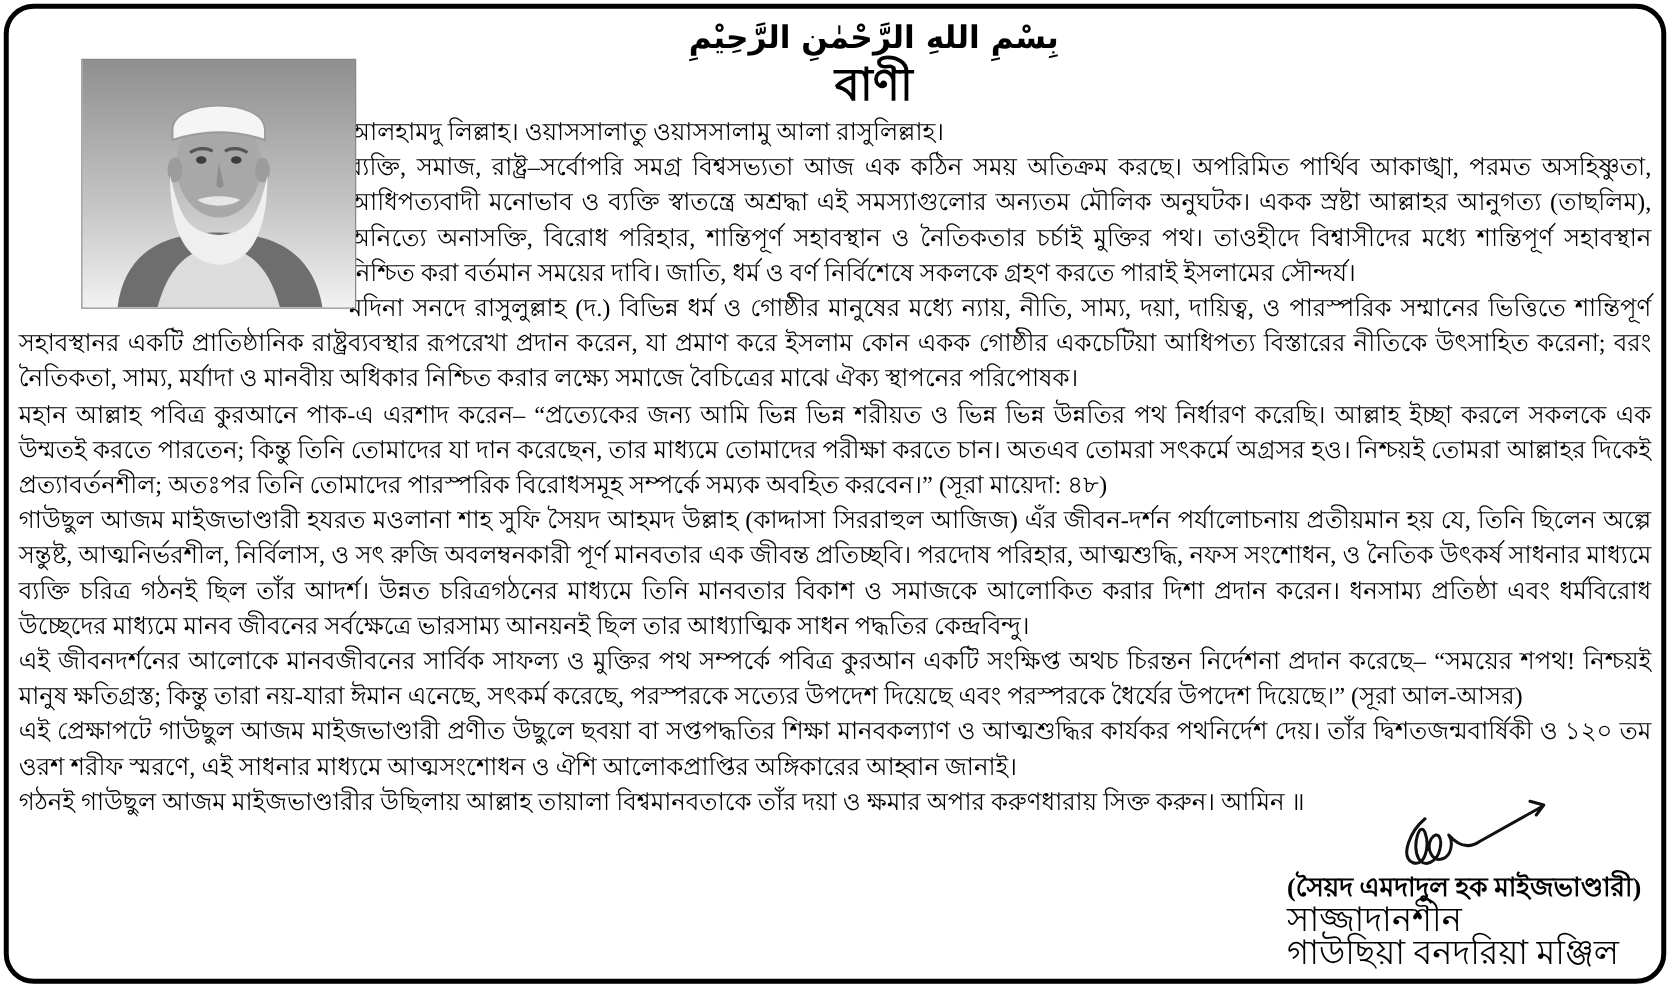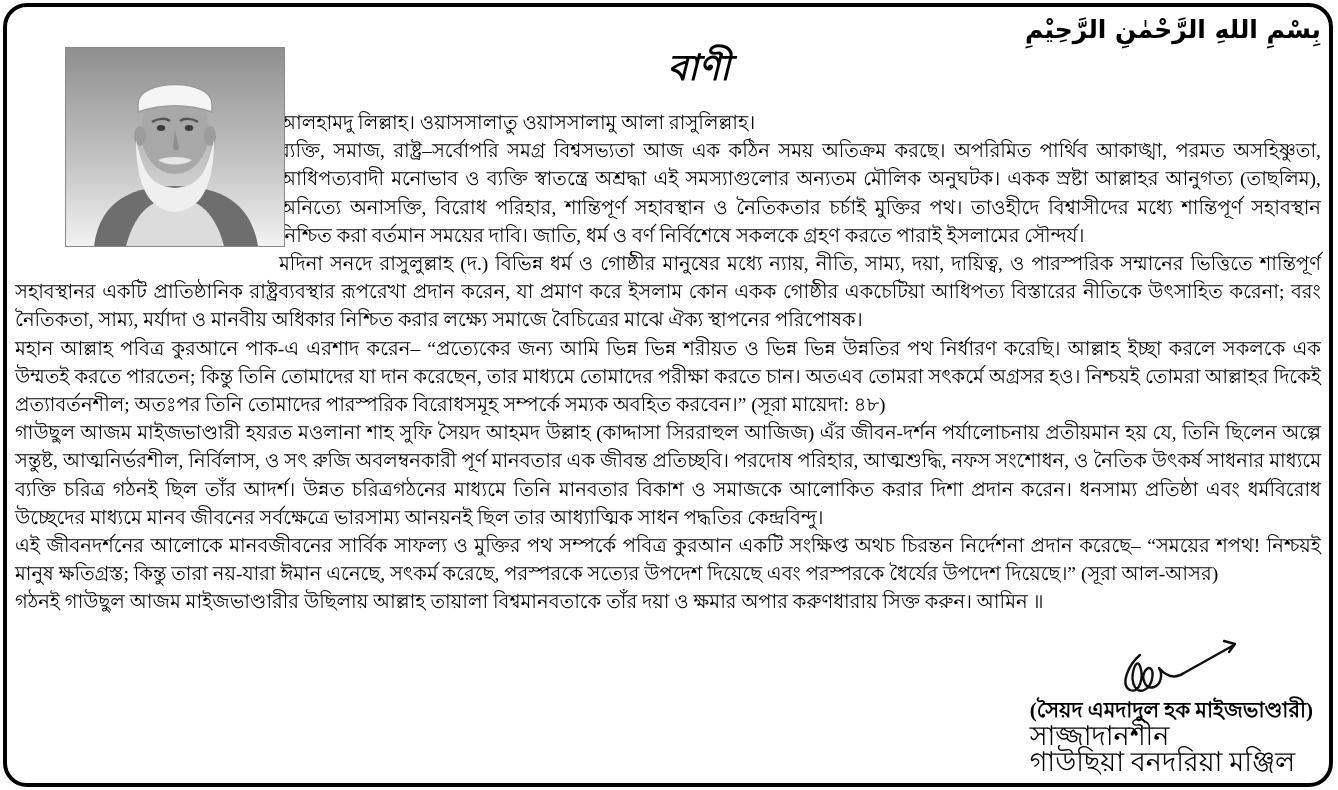--- a/index.html
+++ b/index.html
@@ -1,19 +1,19 @@
 <!DOCTYPE html>
 <html lang="bn"><head>
 <meta charset="utf-8">
 <style>
   html,body{margin:0;padding:0;background:#ffffff;}
   body{width:1338px;height:790px;position:relative;font-family:"Liberation Serif","DejaVu Serif",serif;color:#000;}
   .frame{position:absolute;left:3px;top:3px;right:5px;bottom:3px;border:4px solid #000;border-radius:24px;padding:2px 8px 0 8px;box-sizing:border-box;overflow:hidden;}
-  .bismillah{text-align:right;padding-left:62px;font-size:25px;font-weight:bold;line-height:30px;margin-top:6px;direction:rtl;font-family:"DejaVu Sans",sans-serif;}
-  .doc-title{text-align:center;padding-left:62px;font-size:36px;font-weight:bold;line-height:42px;margin:2px 0 20px 0;font-style:italic;}
+  .bismillah{text-align:center;padding-left:62px;font-size:25px;font-weight:bold;line-height:30px;margin-top:6px;direction:rtl;font-family:"DejaVu Sans",sans-serif;}
+  .doc-title{text-align:center;padding-left:62px;font-size:36px;font-weight:bold;line-height:42px;margin:2px 0 4px 0;}
   .photo-wrap{position:absolute;left:58px;top:40px;width:218px;height:198px;background:linear-gradient(180deg,#9a9a9a 0%,#c9c9c9 55%,#efefef 100%);border:1px solid #888;overflow:hidden;}
   .photo-wrap svg{display:block;width:100%;height:100%;}
   .content{font-size:19.5px;line-height:28.2px;text-align:justify;}
   .content p{margin:0;}
   .float-spacer{float:left;width:264px;height:142px;}
   .signature-block{position:absolute;right:16px;bottom:8px;text-align:left;line-height:26px;}
   .signature-scribble{display:block;margin:0 auto -4px auto;width:150px;height:66px;}
   .sig-name{font-size:21px;font-weight:bold;}
   .sig-line{font-size:27px;}
 </style>
@@ -61,20 +61,21 @@
   <div class="doc-title">বাণী</div>
 
   <div class="content">
     <div class="float-spacer"></div>
     <p>আলহামদু লিল্লাহ। ওয়াসসালাতু ওয়াসসালামু আলা রাসুলিল্লাহ।</p>
     <p>ব্যক্তি, সমাজ, রাষ্ট্র–সর্বোপরি সমগ্র বিশ্বসভ্যতা আজ এক কঠিন সময় অতিক্রম করছে। অপরিমিত পার্থিব আকাঙ্খা, পরমত অসহিষ্ণুতা, আধিপত্যবাদী মনোভাব ও ব্যক্তি স্বাতন্ত্রে অশ্রদ্ধা এই সমস্যাগুলোর অন্যতম মৌলিক অনুঘটক। একক স্রষ্টা আল্লাহর আনুগত্য (তাছলিম), অনিত্যে অনাসক্তি, বিরোধ পরিহার, শান্তিপূর্ণ সহাবস্থান ও নৈতিকতার চর্চাই মুক্তির পথ। তাওহীদে বিশ্বাসীদের মধ্যে শান্তিপূর্ণ সহাবস্থান নিশ্চিত করা বর্তমান সময়ের দাবি। জাতি, ধর্ম ও বর্ণ নির্বিশেষে সকলকে গ্রহণ করতে পারাই ইসলামের সৌন্দর্য।</p>
     <p>মদিনা সনদে রাসুলুল্লাহ (দ.) বিভিন্ন ধর্ম ও গোষ্ঠীর মানুষের মধ্যে ন্যায়, নীতি, সাম্য, দয়া, দায়িত্ব, ও পারস্পরিক সম্মানের ভিত্তিতে শান্তিপূর্ণ সহাবস্থানর একটি প্রাতিষ্ঠানিক রাষ্ট্রব্যবস্থার রূপরেখা প্রদান করেন, যা প্রমাণ করে ইসলাম কোন একক গোষ্ঠীর একচেটিয়া আধিপত্য বিস্তারের নীতিকে উৎসাহিত করেনা; বরং নৈতিকতা, সাম্য, মর্যাদা ও মানবীয় অধিকার নিশ্চিত করার লক্ষ্যে সমাজে বৈচিত্রের মাঝে ঐক্য স্থাপনের পরিপোষক।</p>
     <p>মহান আল্লাহ পবিত্র কুরআনে পাক-এ এরশাদ করেন– “প্রত্যেকের জন্য আমি ভিন্ন ভিন্ন শরীয়ত ও ভিন্ন ভিন্ন উন্নতির পথ নির্ধারণ করেছি। আল্লাহ ইচ্ছা করলে সকলকে এক উম্মতই করতে পারতেন; কিন্তু তিনি তোমাদের যা দান করেছেন, তার মাধ্যমে তোমাদের পরীক্ষা করতে চান। অতএব তোমরা সৎকর্মে অগ্রসর হও। নিশ্চয়ই তোমরা আল্লাহর দিকেই প্রত্যাবর্তনশীল; অতঃপর তিনি তোমাদের পারস্পরিক বিরোধসমূহ সম্পর্কে সম্যক অবহিত করবেন।” (সূরা মায়েদা: ৪৮)</p>
     <p>গাউছুল আজম মাইজভাণ্ডারী হযরত মওলানা শাহ সুফি সৈয়দ আহমদ উল্লাহ (কাদ্দাসা সিররাহুল আজিজ) এঁর জীবন-দর্শন পর্যালোচনায় প্রতীয়মান হয় যে, তিনি ছিলেন অল্পে সন্তুষ্ট, আত্মনির্ভরশীল, নির্বিলাস, ও সৎ রুজি অবলম্বনকারী পূর্ণ মানবতার এক জীবন্ত প্রতিচ্ছবি। পরদোষ পরিহার, আত্মশুদ্ধি, নফস সংশোধন, ও নৈতিক উৎকর্ষ সাধনার মাধ্যমে ব্যক্তি চরিত্র গঠনই ছিল তাঁর আদর্শ। উন্নত চরিত্রগঠনের মাধ্যমে তিনি মানবতার বিকাশ ও সমাজকে আলোকিত করার দিশা প্রদান করেন। ধনসাম্য প্রতিষ্ঠা এবং ধর্মবিরোধ উচ্ছেদের মাধ্যমে মানব জীবনের সর্বক্ষেত্রে ভারসাম্য আনয়নই ছিল তার আধ্যাত্মিক সাধন পদ্ধতির কেন্দ্রবিন্দু।</p>
     <p>এই জীবনদর্শনের আলোকে মানবজীবনের সার্বিক সাফল্য ও মুক্তির পথ সম্পর্কে পবিত্র কুরআন একটি সংক্ষিপ্ত অথচ চিরন্তন নির্দেশনা প্রদান করেছে– “সময়ের শপথ! নিশ্চয়ই মানুষ ক্ষতিগ্রস্ত; কিন্তু তারা নয়-যারা ঈমান এনেছে, সৎকর্ম করেছে, পরস্পরকে সত্যের উপদেশ দিয়েছে এবং পরস্পরকে ধৈর্যের উপদেশ দিয়েছে।” (সূরা আল-আসর)</p>
+    <p>এই প্রেক্ষাপটে গাউছুল আজম মাইজভাণ্ডারী প্রণীত উছুলে ছবয়া বা সপ্তপদ্ধতির শিক্ষা মানবকল্যাণ ও আত্মশুদ্ধির কার্যকর পথনির্দেশ দেয়। তাঁর দ্বিশতজন্মবার্ষিকী ও ১২০ তম ওরশ শরীফ স্মরণে, এই সাধনার মাধ্যমে আত্মসংশোধন ও ঐশি আলোকপ্রাপ্তির অঙ্গিকারের আহ্বান জানাই।</p>
     <p>গঠনই গাউছুল আজম মাইজভাণ্ডারীর উছিলায় আল্লাহ তায়ালা বিশ্বমানবতাকে তাঁর দয়া ও ক্ষমার অপার করুণধারায় সিক্ত করুন। আমিন ॥</p>
   </div>
 
   <div class="signature-block">
     <svg class="signature-scribble" viewBox="0 0 150 66" aria-hidden="true">
       <path d="M44 20 C32 30 24 50 34 55 C44 59 48 42 44 31 C40 21 33 42 39 52 C44 60 54 54 56 44 C58 35 54 29 49 36 C45 43 49 55 58 52 C65 50 67 39 63 33 C70 41 78 45 88 38 L138 10 M128 6 L139 9 L133 17" stroke="#111" fill="none" stroke-width="2.4" stroke-linecap="round" stroke-linejoin="round"></path>
     </svg>
     <div class="sig-name">(সৈয়দ এমদাদুল হক মাইজভাণ্ডারী)</div>
     <div class="sig-line">সাজ্জাদানশীন</div>
     <div class="sig-line">গাউছিয়া বনদরিয়া মঞ্জিল</div>

